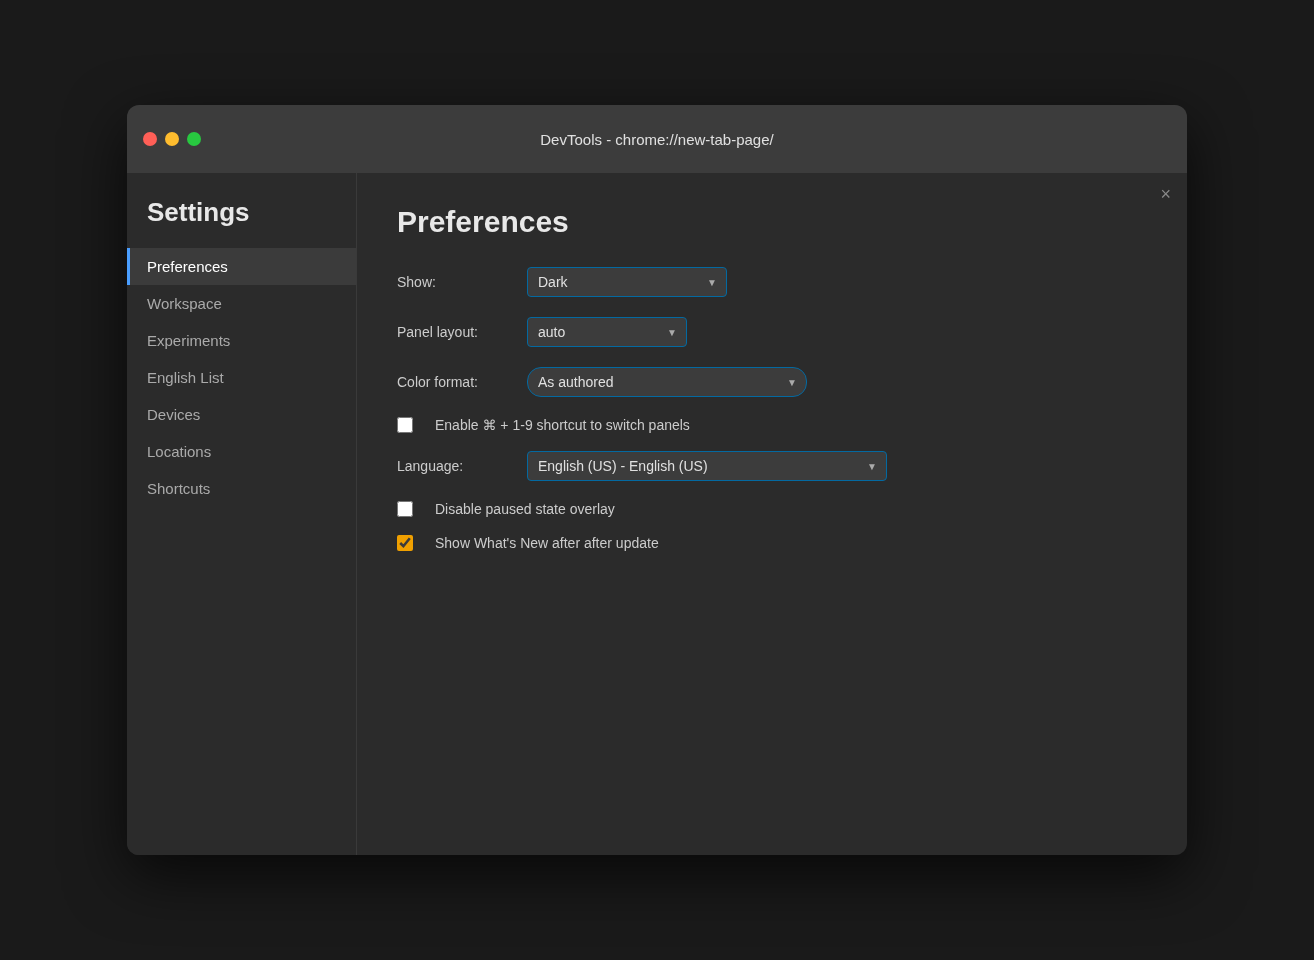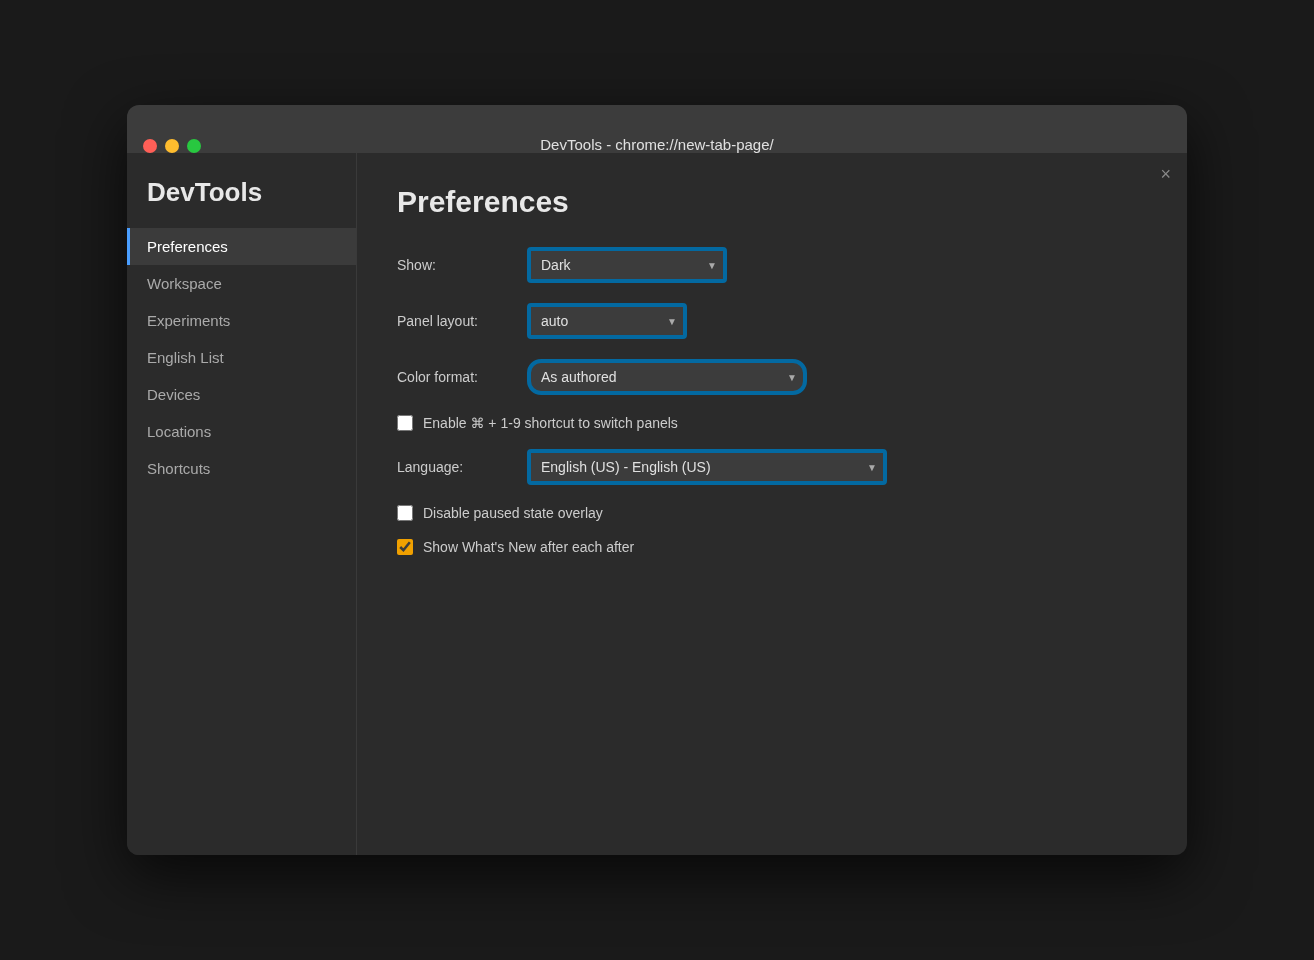--- a/index.html
+++ b/index.html
@@ -16,23 +16,23 @@
       width: 1060px;
       height: 750px;
       border-radius: 12px;
       overflow: hidden;
       box-shadow: 0 20px 60px rgba(0,0,0,0.7);
       display: flex;
       flex-direction: column;
     }
     .titlebar {
       background: #3c3c3c;
-      height: 48px;
-      display: flex;
-      align-items: flex-end;
+      height: 68px;
+      display: flex;
+      align-items: center;
       padding: 0 16px;
       flex-shrink: 0;
       position: relative;
       text-decoration: underline;
     }
     .traffic-lights {
       display: flex;
       gap: 8px;
     }
     .traffic-light {
@@ -117,21 +117,21 @@
       margin-bottom: 20px;
     }
     .setting-label {
       color: #cccccc;
       font-size: 14px;
       width: 130px;
       flex-shrink: 0;
     }
     .setting-select {
       background: #3c3c3c;
-      border: 4px solid #0369a1;
+      border: 1px solid #0369a1;
       color: #e0e0e0;
       font-size: 14px;
       padding: 6px 30px 6px 10px;
       border-radius: 4px;
       appearance: none;
       -webkit-appearance: none;
       cursor: pointer;
       position: relative;
       min-width: 160px;
     }
@@ -150,21 +150,21 @@
       pointer-events: none;
     }
     .select-theme { min-width: 200px; }
     .select-panel { min-width: 160px; }
     .select-color { min-width: 280px; border-radius: 14px; }
     .select-language { min-width: 360px; }
     .checkbox-row {
       display: flex;
       align-items: center;
       margin-bottom: 18px;
-      gap: 10px;
+      gap: 22px;
     }
     .checkbox-row input[type="checkbox"] {
       width: 16px;
       height: 16px;
       cursor: pointer;
       accent-color: #f0a000;
       flex-shrink: 0;
     }
     .checkbox-label {
       color: #cccccc;
@@ -192,21 +192,21 @@
       <div class="traffic-light tl-close"></div>
       <div class="traffic-light tl-minimize"></div>
       <div class="traffic-light tl-maximize"></div>
     </div>
     <span class="titlebar-title">DevTools - chrome://new-tab-page/</span>
   </div>
 
   <div class="content">
 
     <div class="sidebar">
-      <div class="sidebar-title">DevTools</div>
+      <div class="sidebar-title">Settings</div>
 
       <div class="sidebar-item active">
         <span>Preferences</span>
       </div>
       <div class="sidebar-item">
         <span>Workspace</span>
       </div>
       <div class="sidebar-item">
         <span>Experiments</span>
       </div>
@@ -281,18 +281,18 @@
         </div>
       </div>
 
       <div class="checkbox-row">
         <input type="checkbox" id="disable-paused-cb" style="">
         <label for="disable-paused-cb" class="checkbox-label">Disable paused state overlay</label>
       </div>
 
       <div class="checkbox-row">
         <input type="checkbox" id="whats-new-cb" checked="" style="">
-        <label for="whats-new-cb" class="checkbox-label">Show What's New after each after</label>
+        <label for="whats-new-cb" class="checkbox-label">Show What's New after after update</label>
       </div>
 
     </div>
   </div>
 </div>
 
 </body></html>

